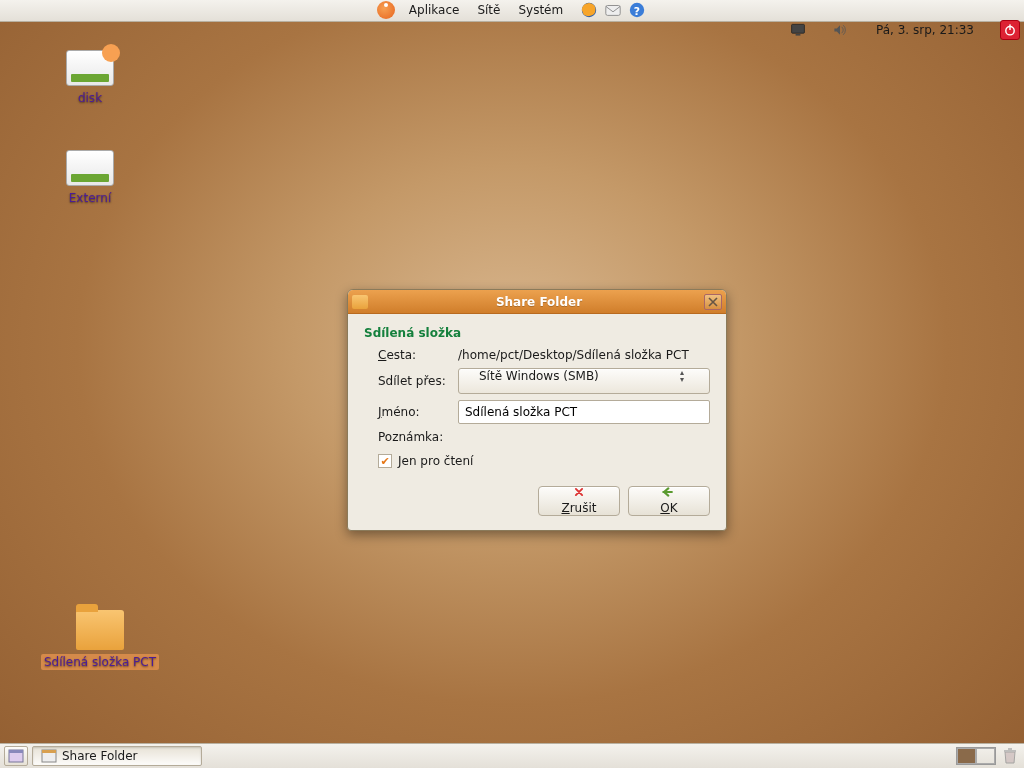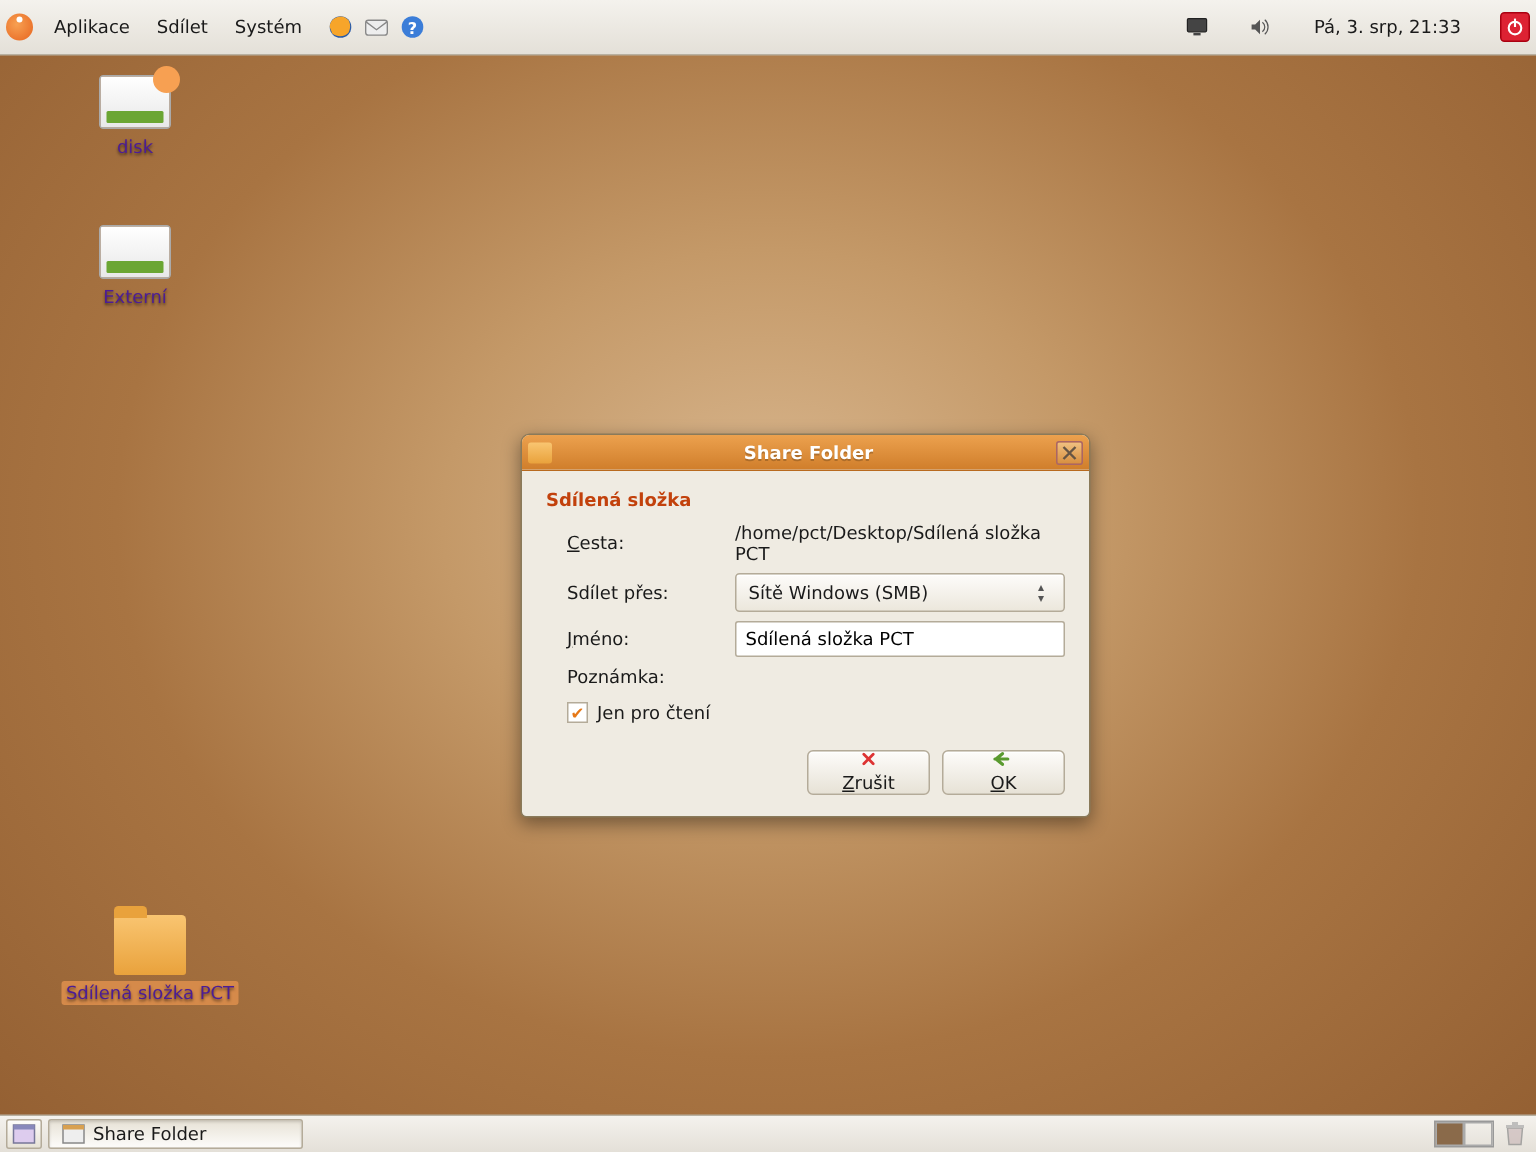--- a/index.html
+++ b/index.html
@@ -8,25 +8,26 @@
   font-family: "DejaVu Sans", sans-serif;
   font-size: 12px;
   background: radial-gradient(ellipse at 50% 45%, #d9b78f 0%, #c49968 30%, #a87442 60%, #935f32 100%);
   overflow: hidden;
   position: relative;
   color: #1a1a1a;
 }
 
 
 .top-panel {
-  position: absolute; top: 0; left: 0; right: 0; height: 37px;
+  position: absolute; top: 0; left: 0; right: 0; height: 22px;
   background: linear-gradient(#f4f2ed, #e4e0d8);
   border-bottom: 1px solid #b8b0a0;
   display: flex; align-items: center;
   padding: 0 4px;
+  flex-direction: column;
 }
 .panel-left { display: flex; align-items: center; gap: 2px; }
 .ubuntu-logo {
   width: 18px; height: 18px; border-radius: 50%;
   background: radial-gradient(circle at 40% 40%, #f7a052, #e7641e);
   position: relative; margin-right: 4px;
 }
 .ubuntu-logo::before {
   content: ""; position: absolute; width: 4px; height: 4px; border-radius: 50%;
   background: #fff; top: 2px; left: 7px;
@@ -96,29 +97,29 @@
 .titlebar-title { flex: 1; text-align: center; font-size: 12px; text-shadow: 0 1px 0 rgba(0,0,0,0.2); }
 .titlebar-close {
   width: 18px; height: 16px; background: linear-gradient(#f0c080,#d89040);
   border: 1px solid #a66; border-radius: 2px;
   display: flex; align-items: center; justify-content: center;
   font-size: 10px; color: #5a3; cursor: pointer;
 }
 .titlebar-close svg { width: 10px; height: 10px; }
 
 .dialog-body { padding: 12px 16px 14px; }
-.section-title { font-weight: bold; margin-bottom: 8px; color: #c2410c; }
-.form-row { display: flex; align-items: center; margin: 6px 0 6px 14px; gap: 32px; }
+.section-title { font-weight: bold; margin-bottom: 8px; color: #15803d; }
+.form-row { display: flex; align-items: center; margin: 6px 0 6px 14px; }
 .form-label { width: 80px; }
 .form-label .ul { text-decoration: underline; }
 .form-value { flex: 1; }
 .combo {
   flex: 1; height: 26px; border: 1px solid #b4ab99; border-radius: 3px;
   background: linear-gradient(#fdfcfa,#ece7dc);
-  display: flex; align-items: center; padding: 0 8px;
+  display: flex; padding: 0 20px;
   box-shadow: inset 0 1px 0 #fff;
 }
 .combo-text { flex: 1; }
 .combo-arrows { width: 14px; display: flex; flex-direction: column; align-items: center; font-size: 8px; line-height: 7px; color: #555; }
 .text-input {
   flex: 1; height: 24px; border: 1px solid #b4ab99; border-radius: 2px;
   background: #fff; padding: 0 6px; font-size: 12px; font-family: inherit;
 }
 .checkbox-row { display: flex; align-items: center; margin: 10px 0 4px 14px; gap: 6px; }
 .checkbox {
@@ -164,21 +165,21 @@
 .workspace-switcher div.active { background: #8a6a4a; }
 .trash-icon { width: 20px; height: 20px; opacity: 0.7; }
 </style>
 </head>
 <body>
 
 <div class="top-panel">
   <div class="panel-left">
     <div class="ubuntu-logo"></div>
     <div class="menu-item">Aplikace</div>
-    <div class="menu-item">Sdílet</div>
+    <div class="menu-item">Sítě</div>
     <div class="menu-item">Systém</div>
     <div class="panel-icons">
       <div class="tray-icon">
         <svg viewBox="0 0 20 20" width="18" height="18">
             <circle cx="10" cy="10" r="8" fill="#2a5ca8"></circle>
             <path d="M2 10a8 8 0 0 1 14-5c1 2 2 5 0 9-2 3-8 4-12 1" fill="#f7a52a"></path>
           </svg>
       </div>
       <div class="tray-icon">
         <svg viewBox="0 0 20 20" width="18" height="18">

